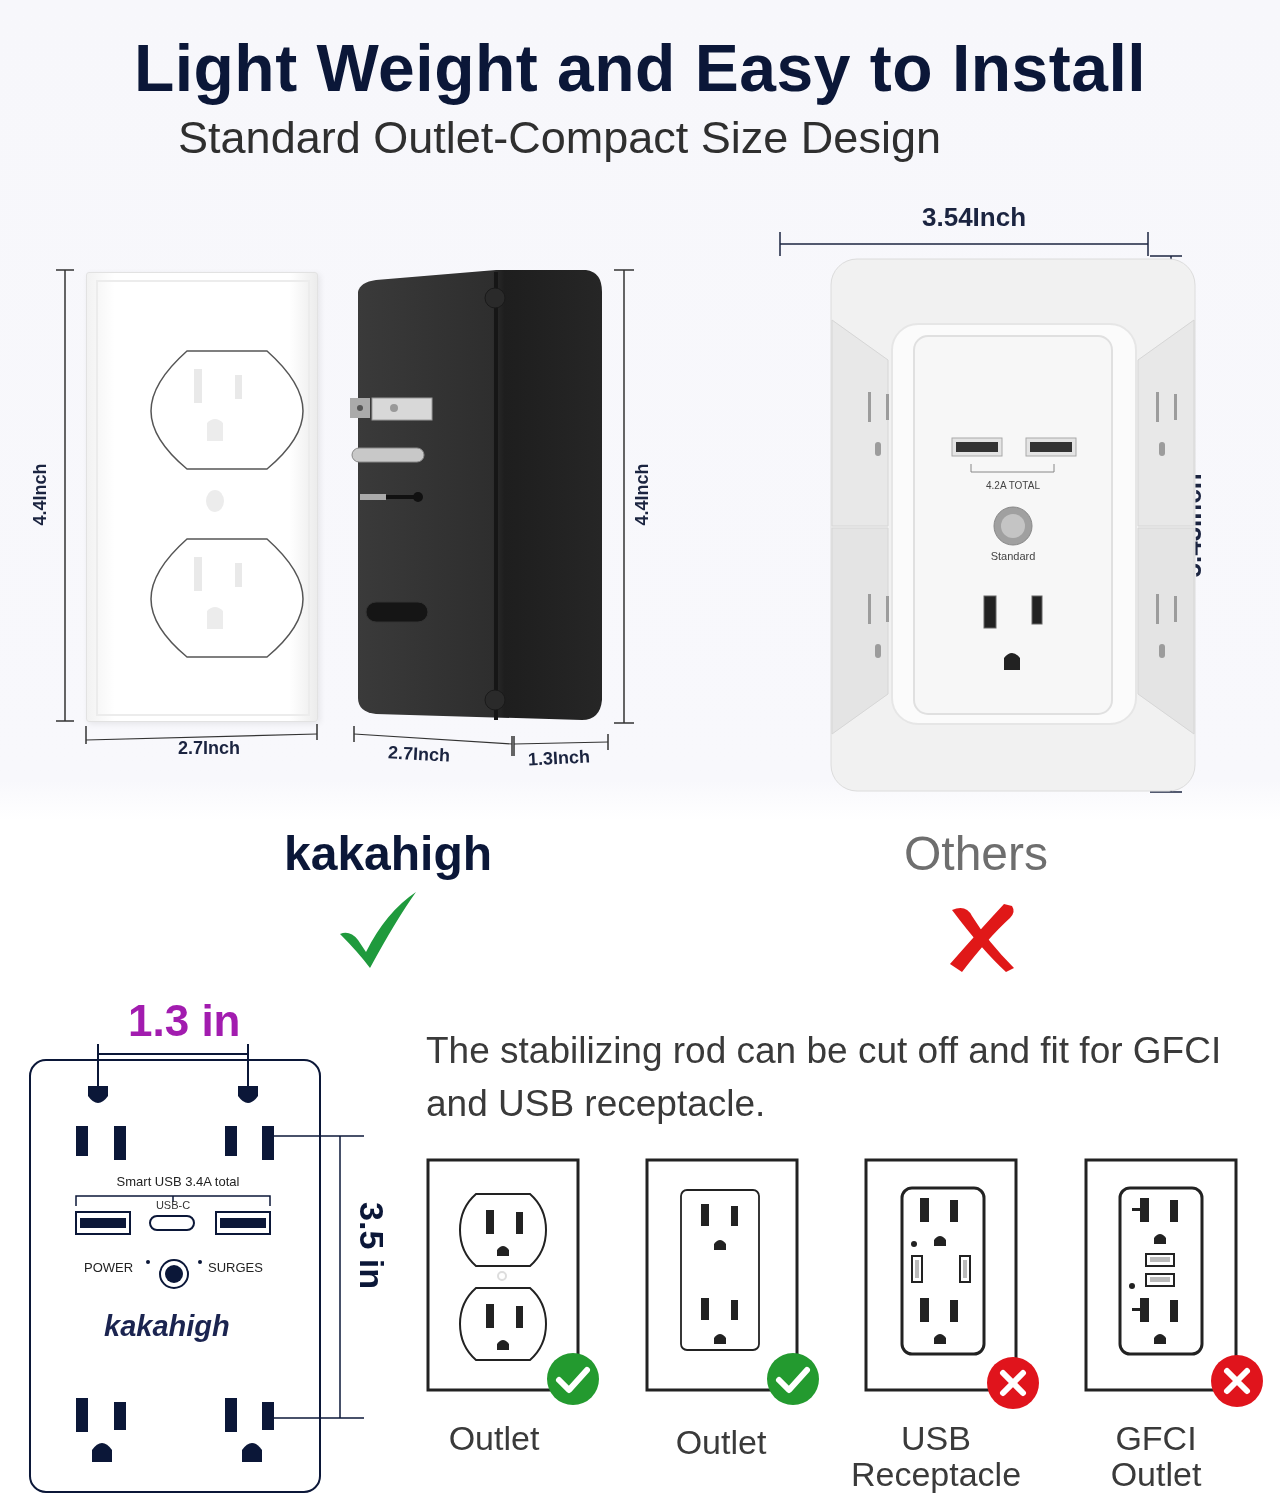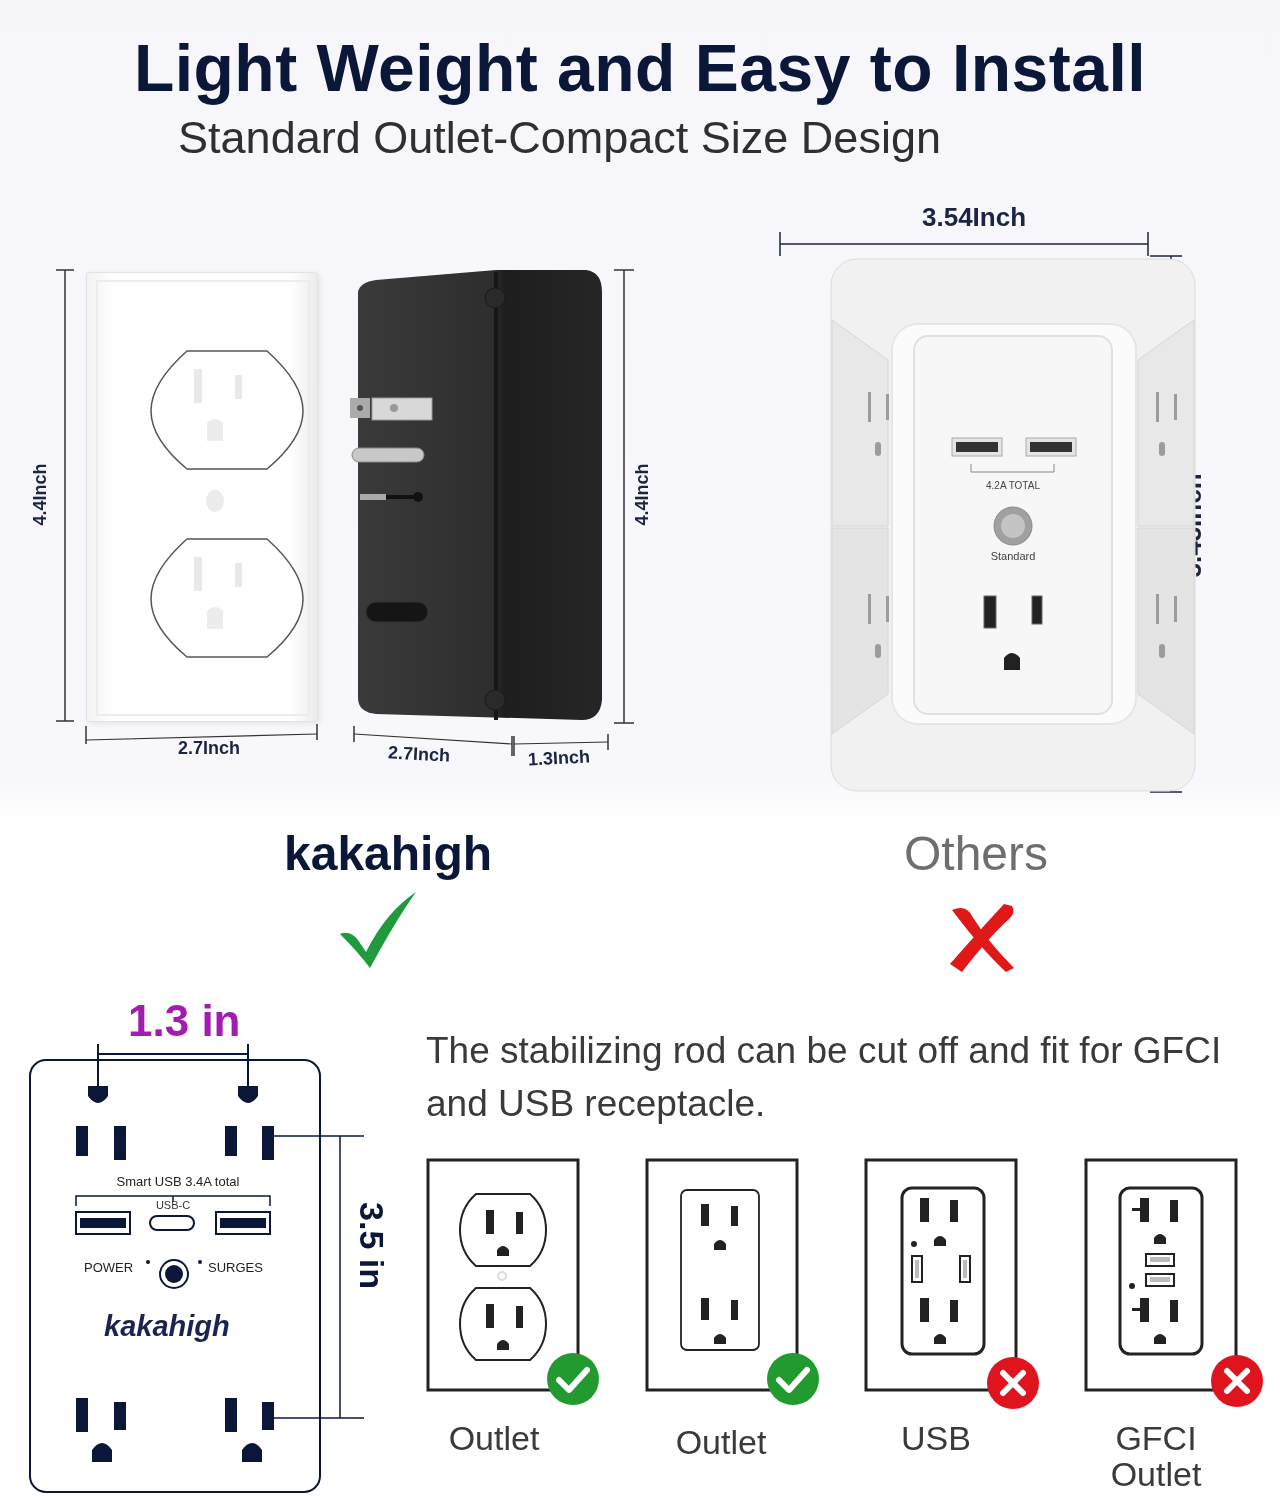--- a/index.html
+++ b/index.html
@@ -283,20 +283,21 @@
     <rect x="96" y="98" width="10" height="26" fill="#fff" stroke="#222" stroke-width="2"></rect>
     <rect x="99" y="102" width="4" height="18" fill="#bbb"></rect>
   </svg>
 </div>
 <svg class="abs" style="left:986px;top:1356px" width="54" height="54">
   <circle cx="27" cy="27" r="26" fill="#e0141c"></circle>
   <path d="M17 17 L37 37 M37 17 L17 37" stroke="#fff" stroke-width="6" stroke-linecap="round"></path>
 </svg>
 <div class="abs outlet-caption" style="left:826px;top:1420px;">
   <div>USB</div>
+  <div>Receptacle</div>
 </div>
 
 <div class="abs" style="left:1084px;top:1158px;width:176px;height:236px;">
   <svg width="176" height="236">
     <rect x="2" y="2" width="150" height="230" fill="#fff" stroke="#222" stroke-width="3"></rect>
     <rect x="36" y="30" width="82" height="166" rx="10" fill="#fff" stroke="#222" stroke-width="3"></rect>
     <g fill="#222">
       <rect x="56" y="40" width="9" height="24"></rect>
         <rect x="48" y="50" width="10" height="3"></rect>
         <rect x="86" y="42" width="8" height="22"></rect>

